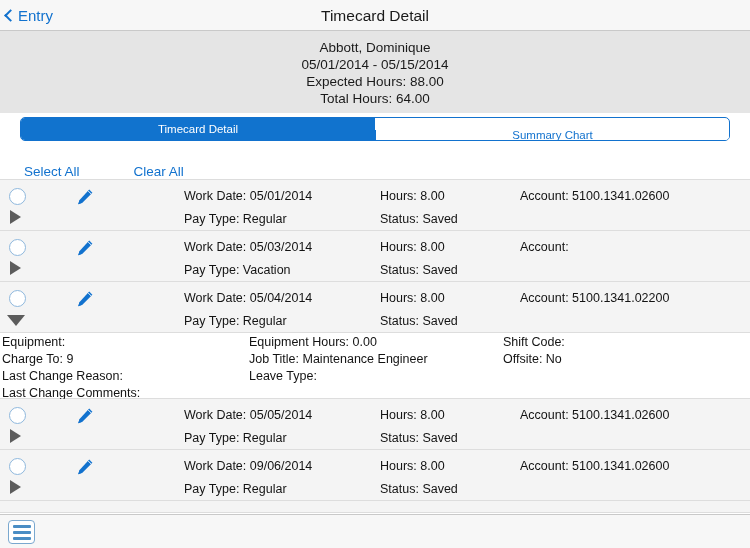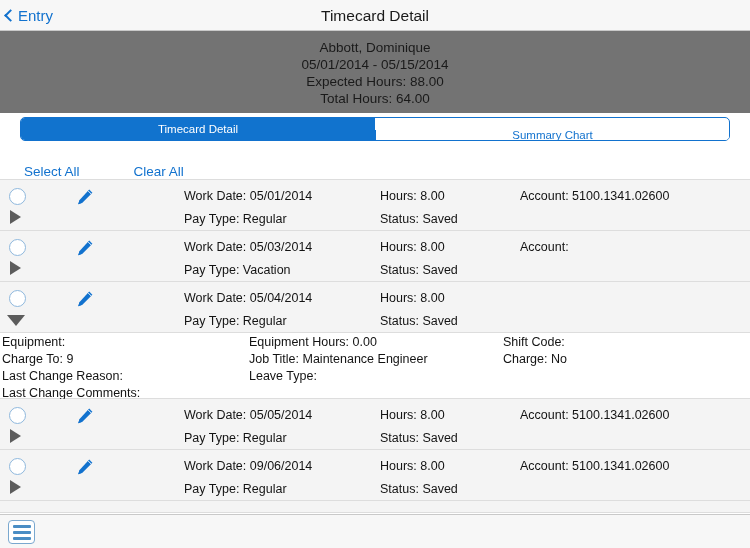--- a/index.html
+++ b/index.html
@@ -70,21 +70,21 @@
     font-size: 15.5px;
     color: #1a1a1a;
   }
 
   
   .summary {
     flex: 0 0 auto;
     padding-top: 8px;
     padding-bottom: 6px;
     text-align: center;
-    background: #737373;
+    background: #e5e5e5;
   }
 
   .summary-line {
     font-size: 13.5px;
     line-height: 17px;
     color: #1a1a1a;
   }
 
   
   .segmented-wrap {
@@ -351,34 +351,35 @@
       <div class="row-disclosure expanded"></div>
       <span class="row-edit-icon">
         <svg viewBox="0 0 20 20" width="20" height="20" aria-hidden="true">
           <path d="M14.2 2.6 L17.4 5.8 L7.4 15.8 L3.2 17.2 L4.6 13.0 Z" fill="#1272ce"></path>
           <path d="M3.2 17.2 L4.6 13.0 L7.4 15.8 Z" fill="#1272ce"></path>
           <path d="M13.0 3.8 L16.2 7.0" stroke="#ffffff" stroke-width="0.9" fill="none"></path>
         </svg>
       </span>
       <span class="cell c-date">Work Date: 05/04/2014</span>
       <span class="cell c-hours">Hours: 8.00</span>
+      <span class="cell c-account">Account: 5100.1341.02200</span>
       <span class="cell c-paytype">Pay Type:  Regular</span>
       <span class="cell c-status">Status: Saved</span>
     </div>
 
     <div class="detail-panel">
       <span class="detail-cell d-col1 d-r1">Equipment:</span>
       <span class="detail-cell d-col1 d-r2">Charge To: 9</span>
       <span class="detail-cell d-col1 d-r4">Last Change Comments:</span>
       <span class="detail-cell d-col1 d-r3">Last Change Reason:</span>
       <span class="detail-cell d-col2 d-r1">Equipment Hours: 0.00</span>
       <span class="detail-cell d-col2 d-r2">Job Title: Maintenance Engineer</span>
       <span class="detail-cell d-col2 d-r3">Leave Type:</span>
       <span class="detail-cell d-col3 d-r1">Shift Code:</span>
-      <span class="detail-cell d-col3 d-r2">Charge: No</span>
+      <span class="detail-cell d-col3 d-r2">Offsite: No</span>
     </div>
 
     <div class="entry-row">
       <div class="row-checkbox"></div>
       <div class="row-disclosure collapsed"></div>
       <span class="row-edit-icon">
         <svg viewBox="0 0 20 20" width="20" height="20" aria-hidden="true">
           <path d="M14.2 2.6 L17.4 5.8 L7.4 15.8 L3.2 17.2 L4.6 13.0 Z" fill="#1272ce"></path>
           <path d="M3.2 17.2 L4.6 13.0 L7.4 15.8 Z" fill="#1272ce"></path>
           <path d="M13.0 3.8 L16.2 7.0" stroke="#ffffff" stroke-width="0.9" fill="none"></path>

